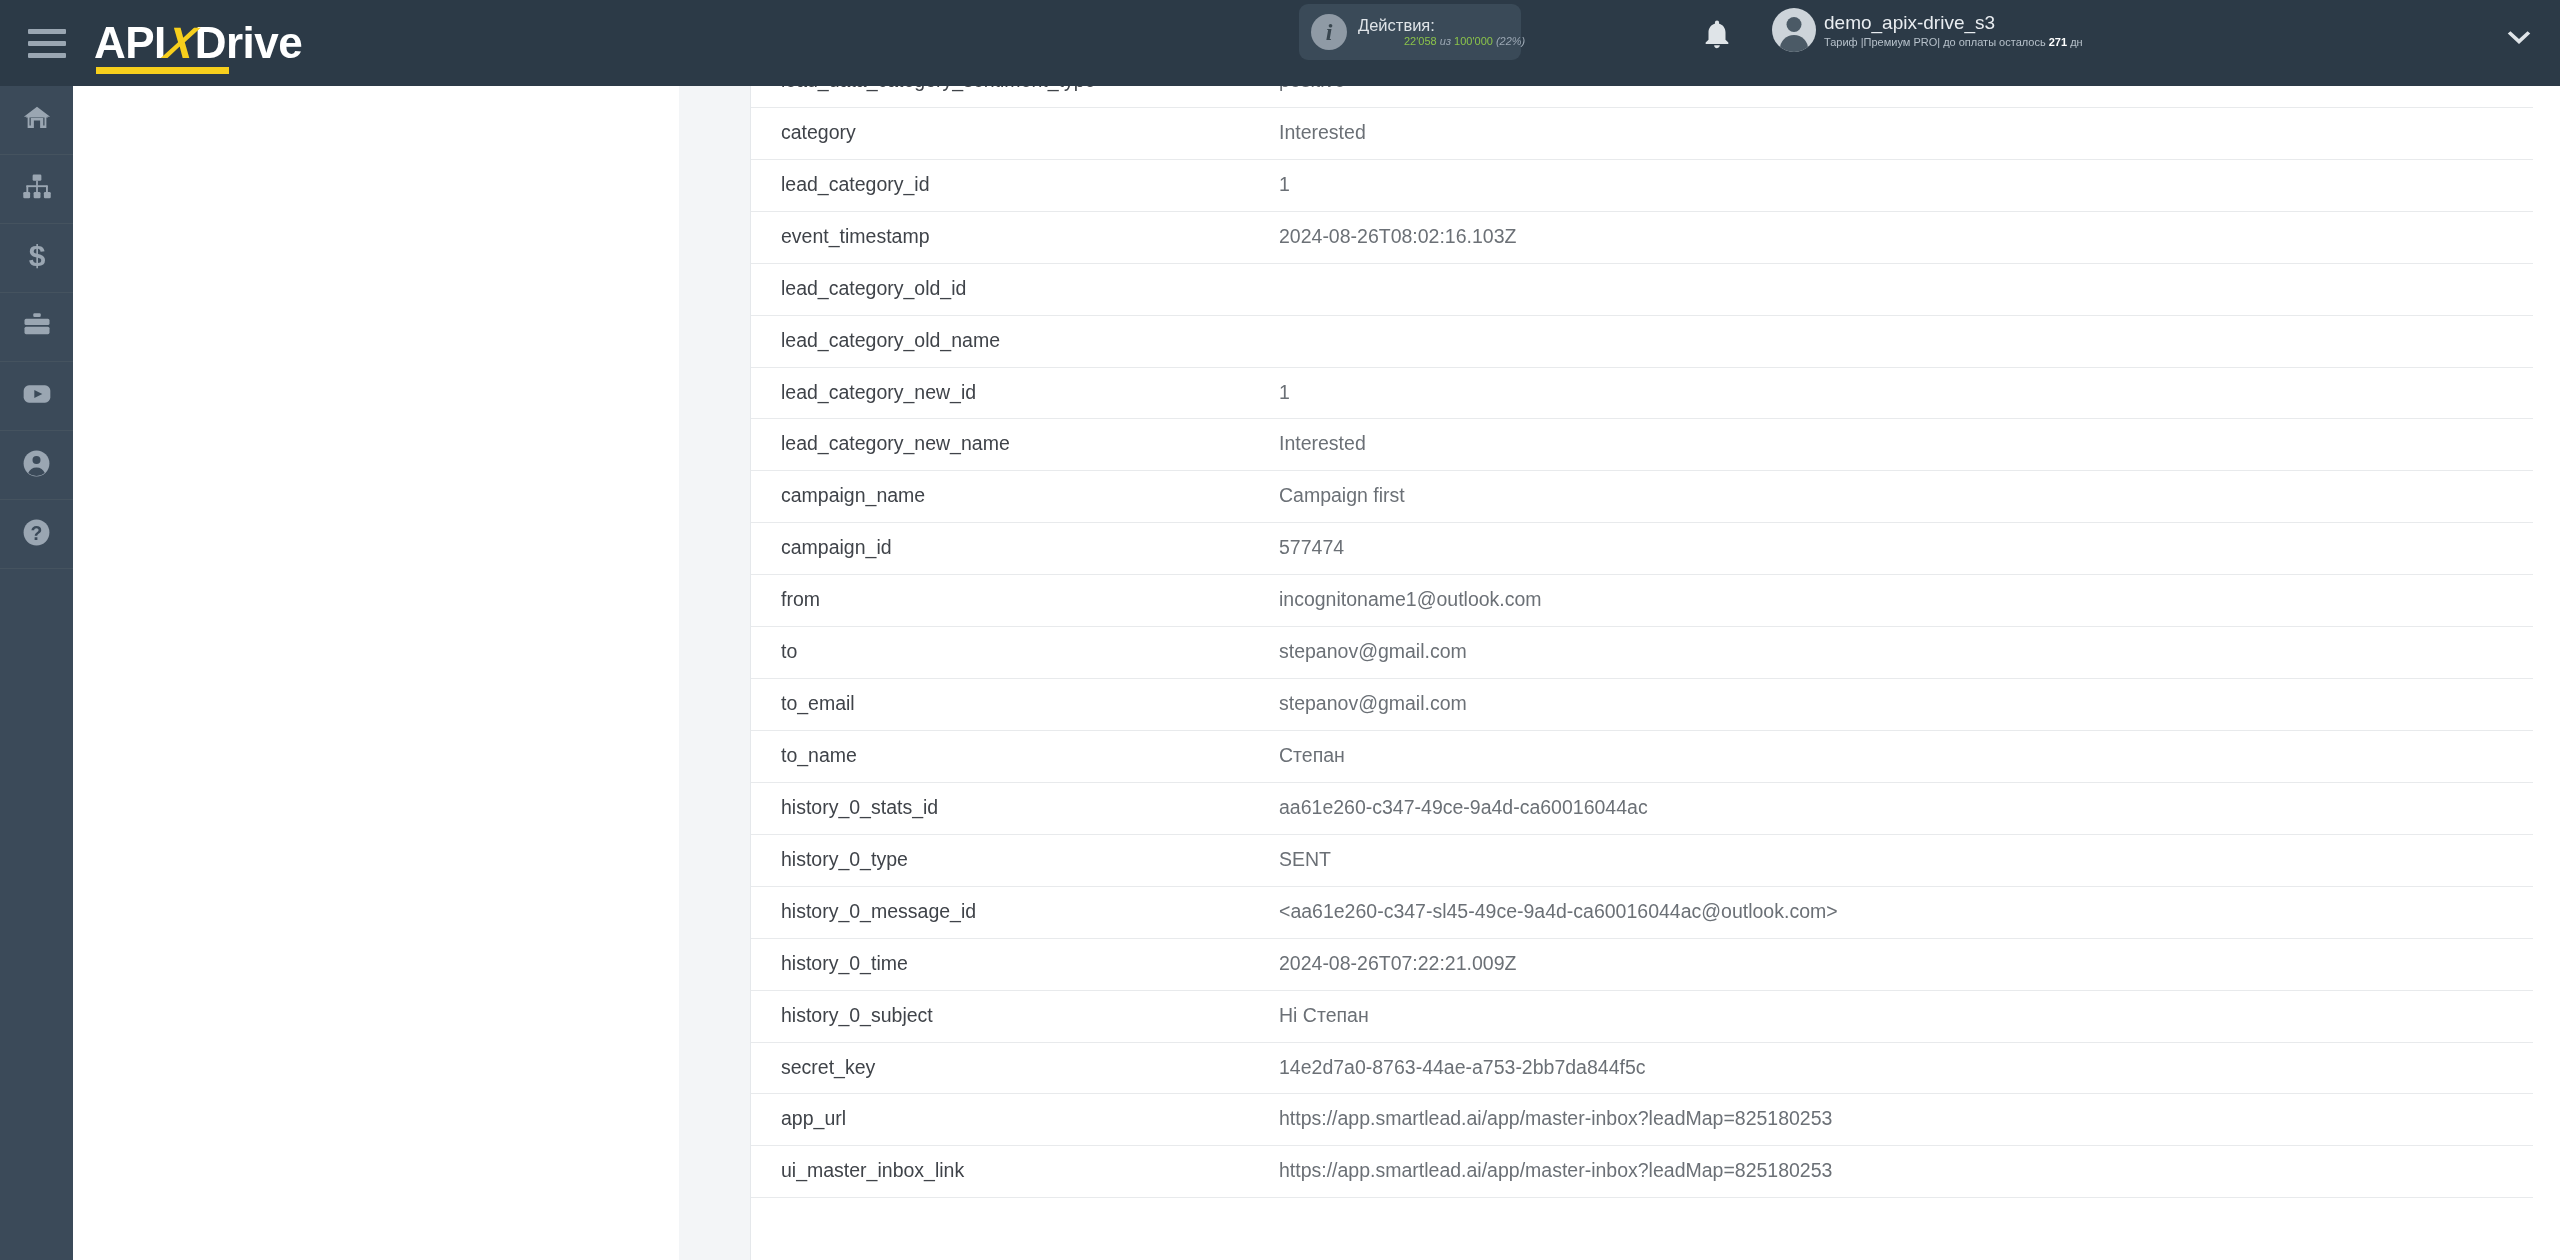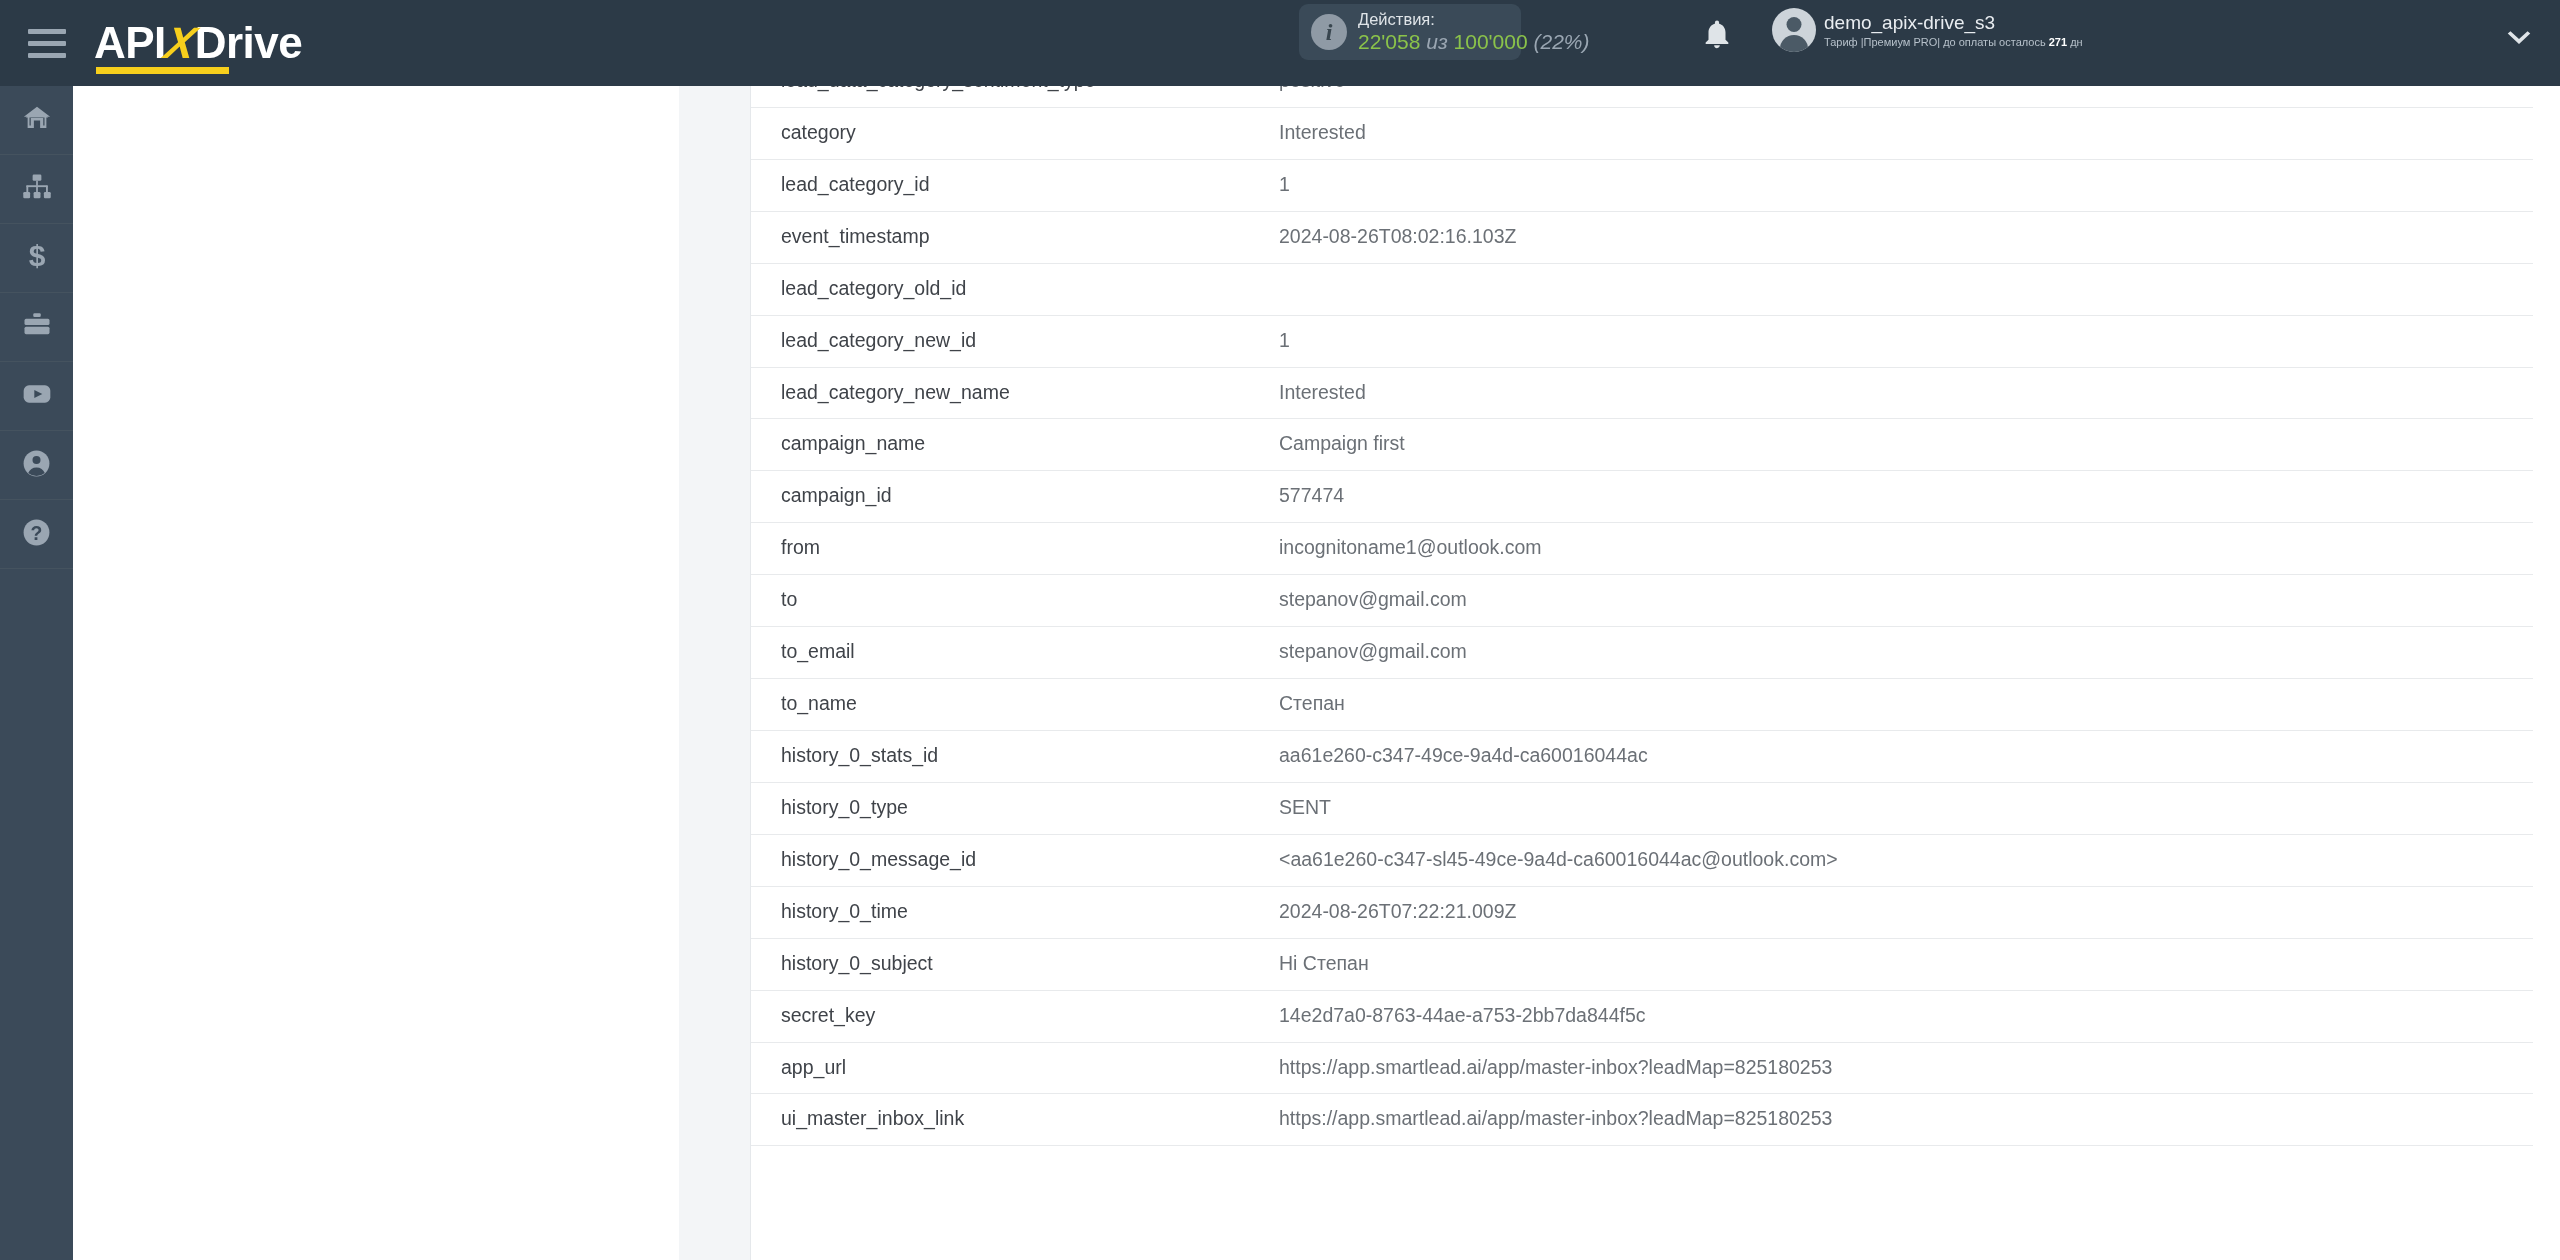--- a/index.html
+++ b/index.html
@@ -83,21 +83,21 @@
     color: #39464f;
     font-size: 24px;
     font-weight: bold;
     font-style: italic;
     font-family: "Liberation Serif", serif;
     display: flex; align-items: center; justify-content: center;
     flex: 0 0 auto;
   }
   #actions-badge .txt { line-height: 1.22; }
   #actions-badge .lbl { color: #dfe4e8; font-size: 16.5px; }
-  #actions-badge .nums { font-size: 21px; white-space: nowrap; }
+  #actions-badge .nums { font-size: 11px; white-space: nowrap; margin-left: 46px; }
   #actions-badge .nums .g { color: #8bc34a; }
   #actions-badge .nums .i { color: #9aa6b2; font-style: italic; }
   #actions-badge .nums .p { color: #9aa6b2; font-style: italic; }
 
   #bell {
     position: absolute;
     left: 1700px;
     top: 15px;
     width: 34px; height: 38px;
     cursor: pointer;
@@ -361,20 +361,24 @@
         </tr>
         <tr>
           <td class="key">event_timestamp</td>
           <td class="val">2024-08-26T08:02:16.103Z</td>
         </tr>
         <tr>
           <td class="key">lead_category_old_id</td>
           <td class="val"></td>
         </tr>
         <tr>
+          <td class="key">lead_category_old_name</td>
+          <td class="val"></td>
+        </tr>
+        <tr>
           <td class="key">lead_category_new_id</td>
           <td class="val">1</td>
         </tr>
         <tr>
           <td class="key">lead_category_new_name</td>
           <td class="val">Interested</td>
         </tr>
         <tr>
           <td class="key">campaign_name</td>
           <td class="val">Campaign first</td>

